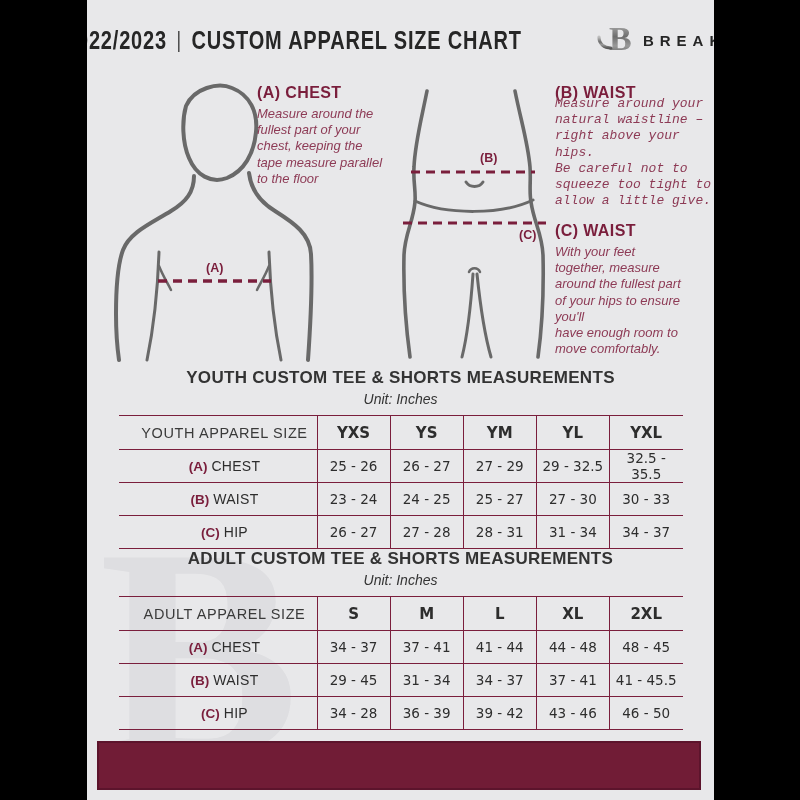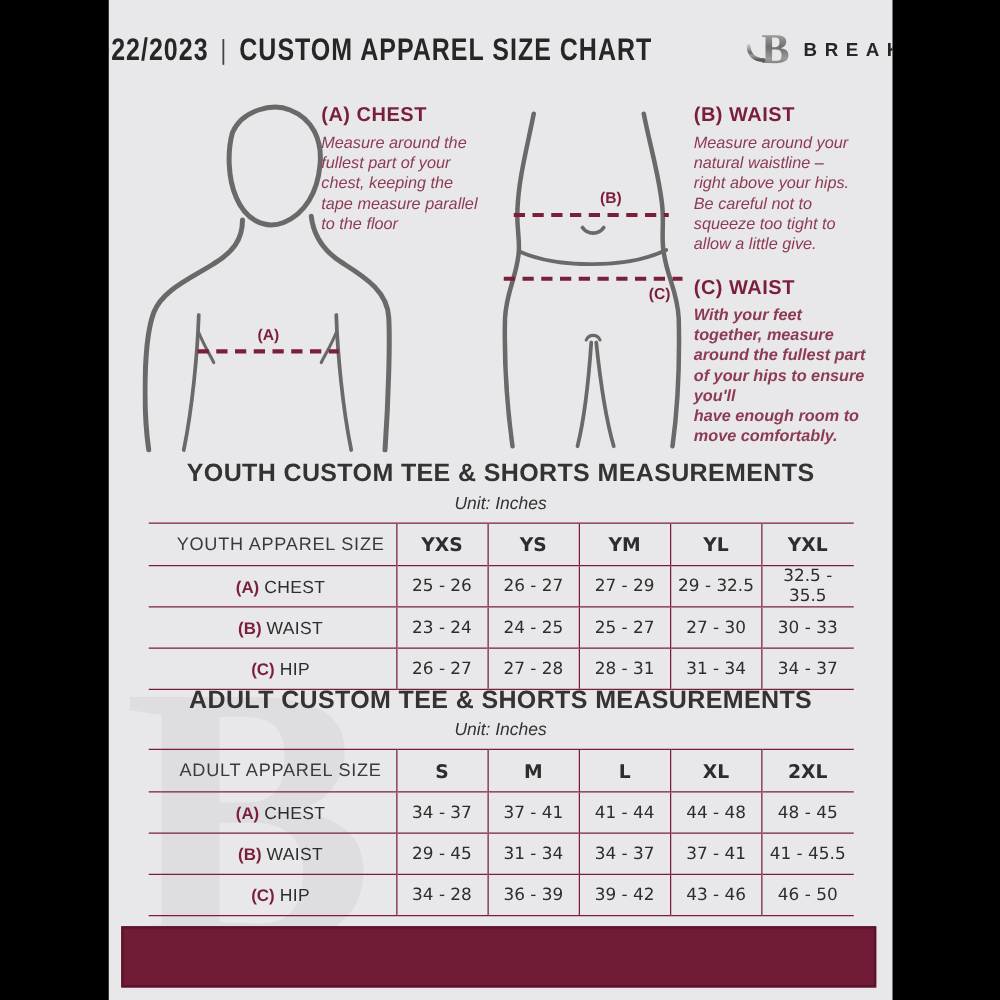--- a/index.html
+++ b/index.html
@@ -43,21 +43,21 @@
   }
   .guide-head{
     position:absolute;z-index:2;font-weight:700;font-size:16px;letter-spacing:.4px;color:var(--maroon);
   }
   .guide-body{
     position:absolute;z-index:2;font-style:italic;font-size:13px;line-height:16.2px;
     color:var(--maroon-text);white-space:pre-line;width:160px;
   }
   
   .section{position:absolute;left:0;right:0;text-align:center;z-index:2;}
-  .sec-title{font-weight:700;font-size:20px;letter-spacing:.3px;color:#333;}
+  .sec-title{font-weight:700;font-size:17px;letter-spacing:.3px;color:#333;}
   .sec-unit{font-style:italic;font-size:14px;color:#333;margin-top:3px;}
   table.st{
     border-collapse:collapse;table-layout:fixed;width:564px;margin:8px auto 0;
     background:transparent;
   }
   table.st td{
     border-top:1.5px solid var(--maroon);
     height:32px;text-align:center;vertical-align:middle;
     font-size:13.5px;color:#2d2d2d;padding:0;
     font-family:"DejaVu Sans","Liberation Sans",sans-serif;
@@ -147,29 +147,29 @@
   <div class="marker" style="left:432px;top:228px;">(C)</div>
 
   <div class="guide-head" style="left:170px;top:84px;">(A) CHEST</div>
   <div class="guide-body" style="left:170px;top:106px;">Measure around the
 fullest part of your
 chest, keeping the
 tape measure parallel
 to the floor</div>
 
   <div class="guide-head" style="left:468px;top:84px;">(B) WAIST</div>
-  <div class="guide-body" style="left:468px;top:106px;">Measure around your
+  <div class="guide-body" style="left:468px;top:96px;font-family:Liberation Mono, monospace;">Measure around your
 natural waistline –
 right above your hips.
 Be careful not to
 squeeze too tight to
 allow a little give.</div>
 
   <div class="guide-head" style="left:468px;top:222px;">(C) WAIST</div>
-  <div class="guide-body" style="left:468px;top:244px;font-weight:bold;">With your feet
+  <div class="guide-body" style="left:468px;top:244px;">With your feet
 together, measure
 around the fullest part
 of your hips to ensure
 you'll
 have enough room to
 move comfortably.</div>
 
   <div class="section" style="top:368px;">
     <div class="sec-title">YOUTH CUSTOM TEE &amp; SHORTS MEASUREMENTS</div>
     <div class="sec-unit">Unit: Inches</div>

